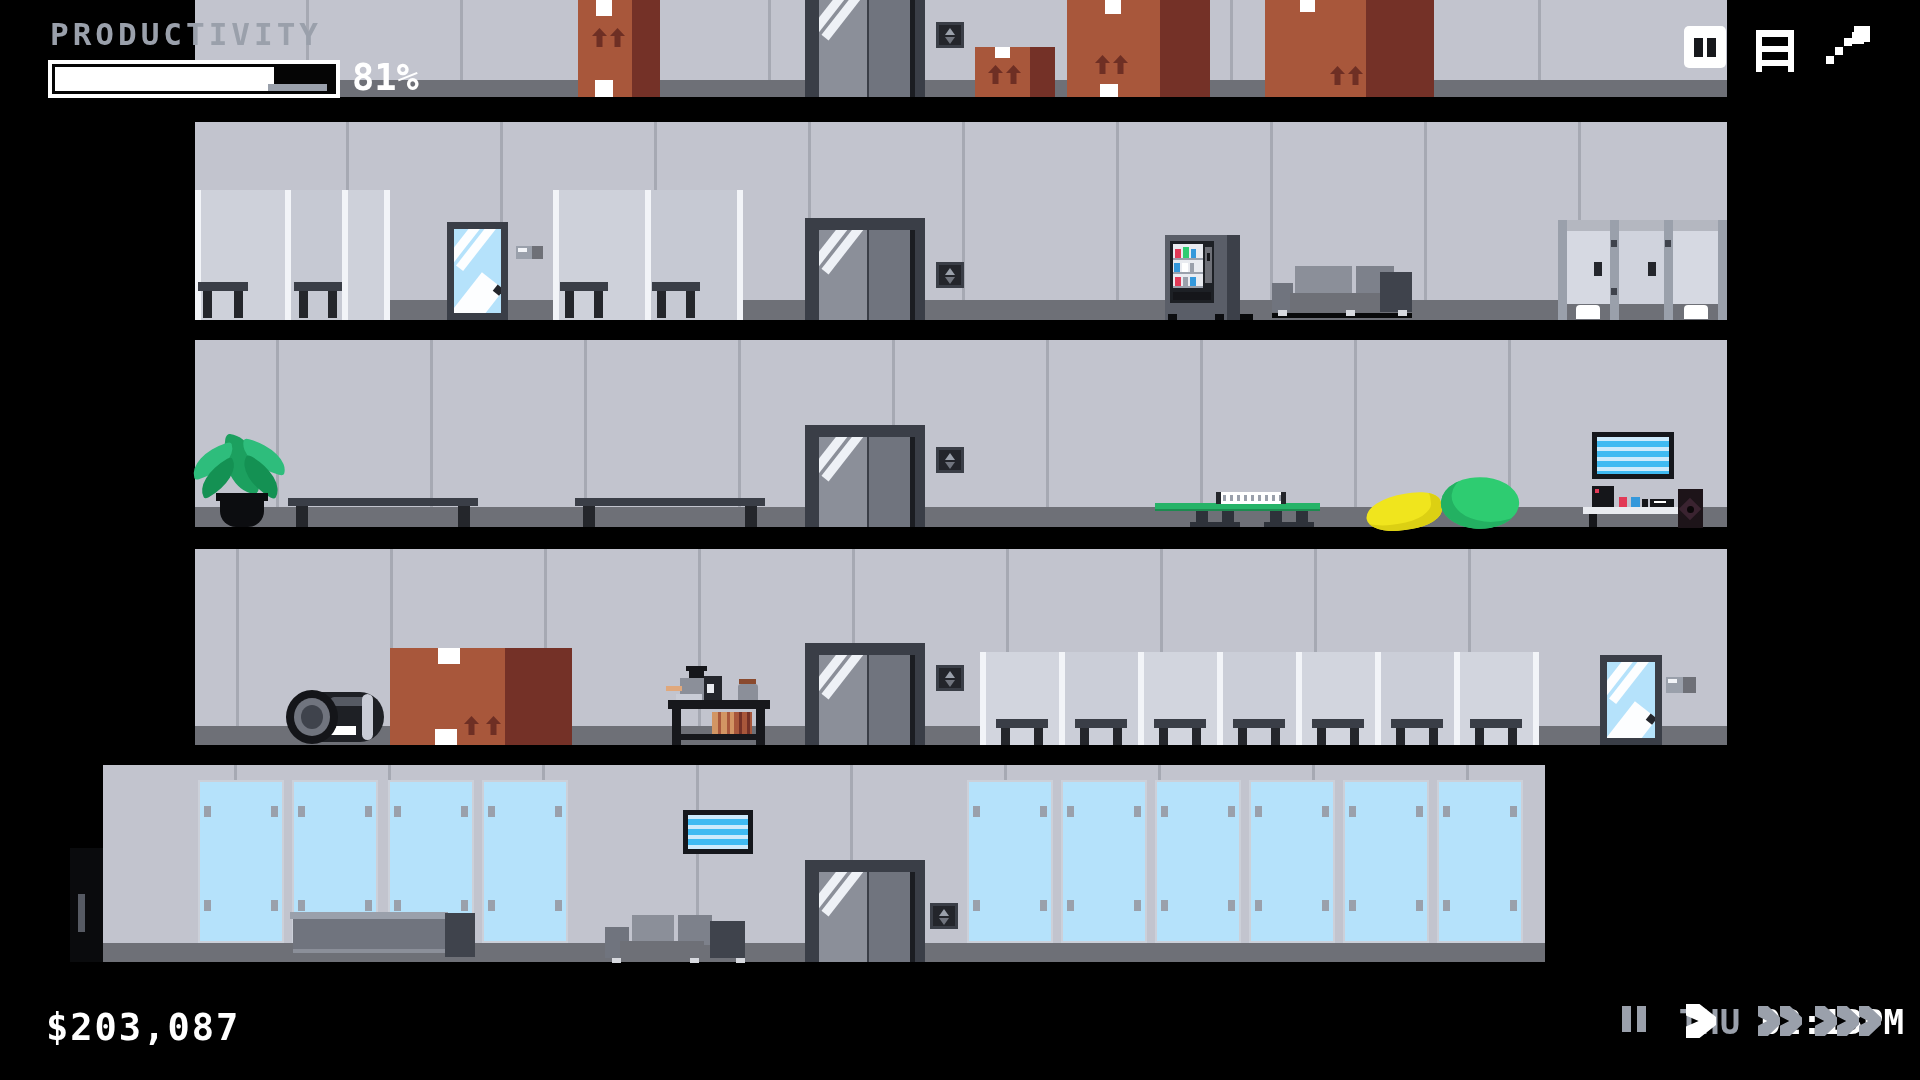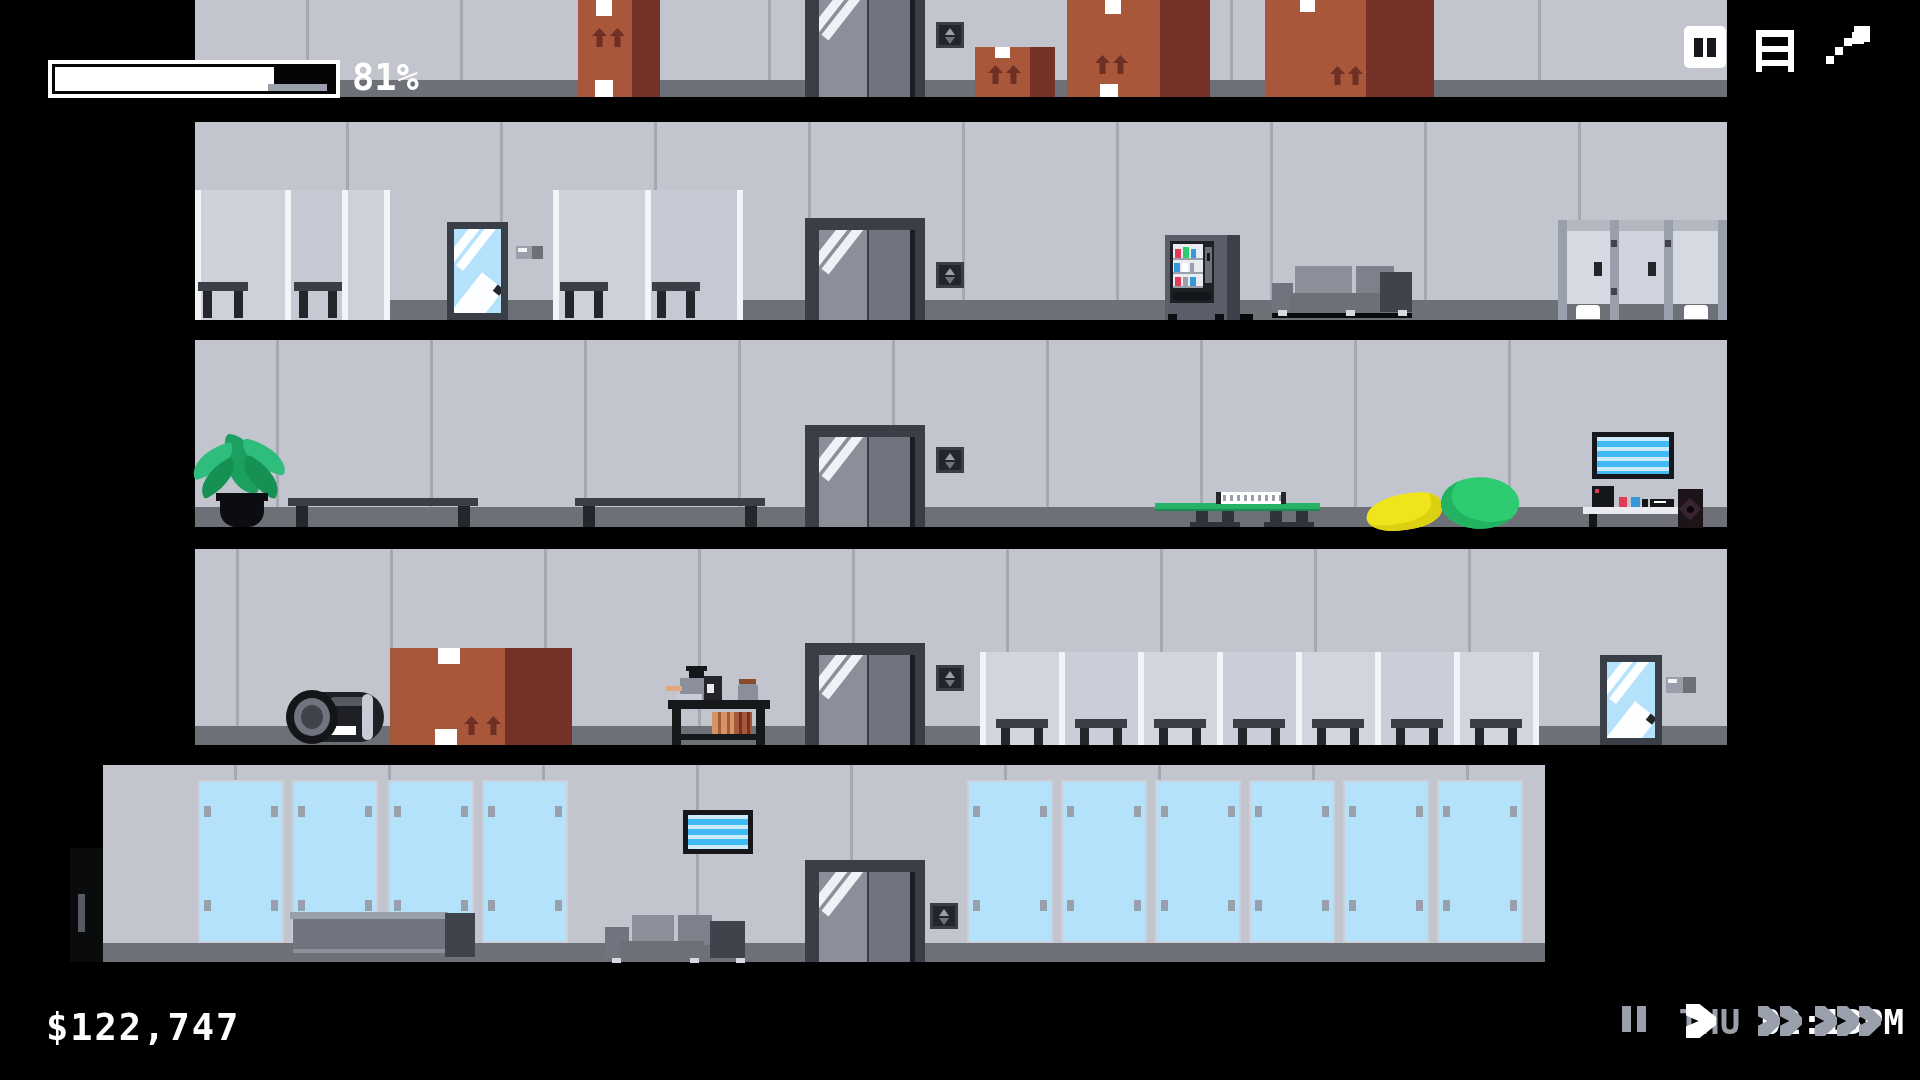--- a/index.html
+++ b/index.html
@@ -525,20 +525,21 @@
       <i class="c"></i>
       <i class="d"></i>
     </div>
   <div class="gp" style="left:1437px">
       <i class="a"></i>
       <i class="b"></i>
       <i class="c"></i>
       <i class="d"></i>
     </div>
 
+  <div class="hudtxt" style="left:50px;top:16px;font-size:31px;color:#9aa0ab;letter-spacing:4px">PRODUCTIVITY</div>
   <div class="abs" style="position:absolute;left:48px;top:60px;width:292px;height:38px;border:4px solid #fff;background:#050505">
     <b class="fill" style="left:3px;top:3px;bottom:3px;width:77%;background:#fff"></b>
     <i style="left:76%;bottom:3px;width:21%;height:7px;background:#9aa0ab"></i>
   </div>
   <div class="hudtxt" style="left:352px;top:56px;font-size:37px;color:#fff">81%</div>
 
   <div class="winbtn" style="left:1684px;top:26px">
     <b style="left:10px"></b>
     <b style="left:23px"></b>
   </div>
@@ -555,21 +556,21 @@
     <g fill="#fff">
       <rect x="2" y="30" width="8" height="8"></rect>
         <rect x="11" y="21" width="8" height="8"></rect>
         <rect x="20" y="12" width="8" height="8"></rect>
       <rect x="30" y="0" width="16" height="8"></rect>
         <rect x="38" y="0" width="8" height="16"></rect>
         <rect x="28" y="6" width="12" height="12"></rect>
     </g>
   </svg>
 
-  <div class="hudtxt" style="left:46px;top:1006px;font-size:37px;color:#fff;letter-spacing:2px">$122,747</div>
+  <div class="hudtxt" style="left:46px;top:1006px;font-size:37px;color:#fff;letter-spacing:2px">$203,087</div>
 
   <div class="hudtxt" style="right:16px;top:962px;font-size:34px">
     <span style="color:#9aa0ab">THU</span><span> </span><span style="color:#fff">02:13PM</span>
   </div>
 
   <div class="abs pbars" style="position:absolute;left:1622px;top:1006px;width:26px;height:26px">
     <b style="left:0"></b>
     <b style="left:15px"></b>
   </div>
   <div class="chev play" style="left:1686px;top:1004px"></div>

